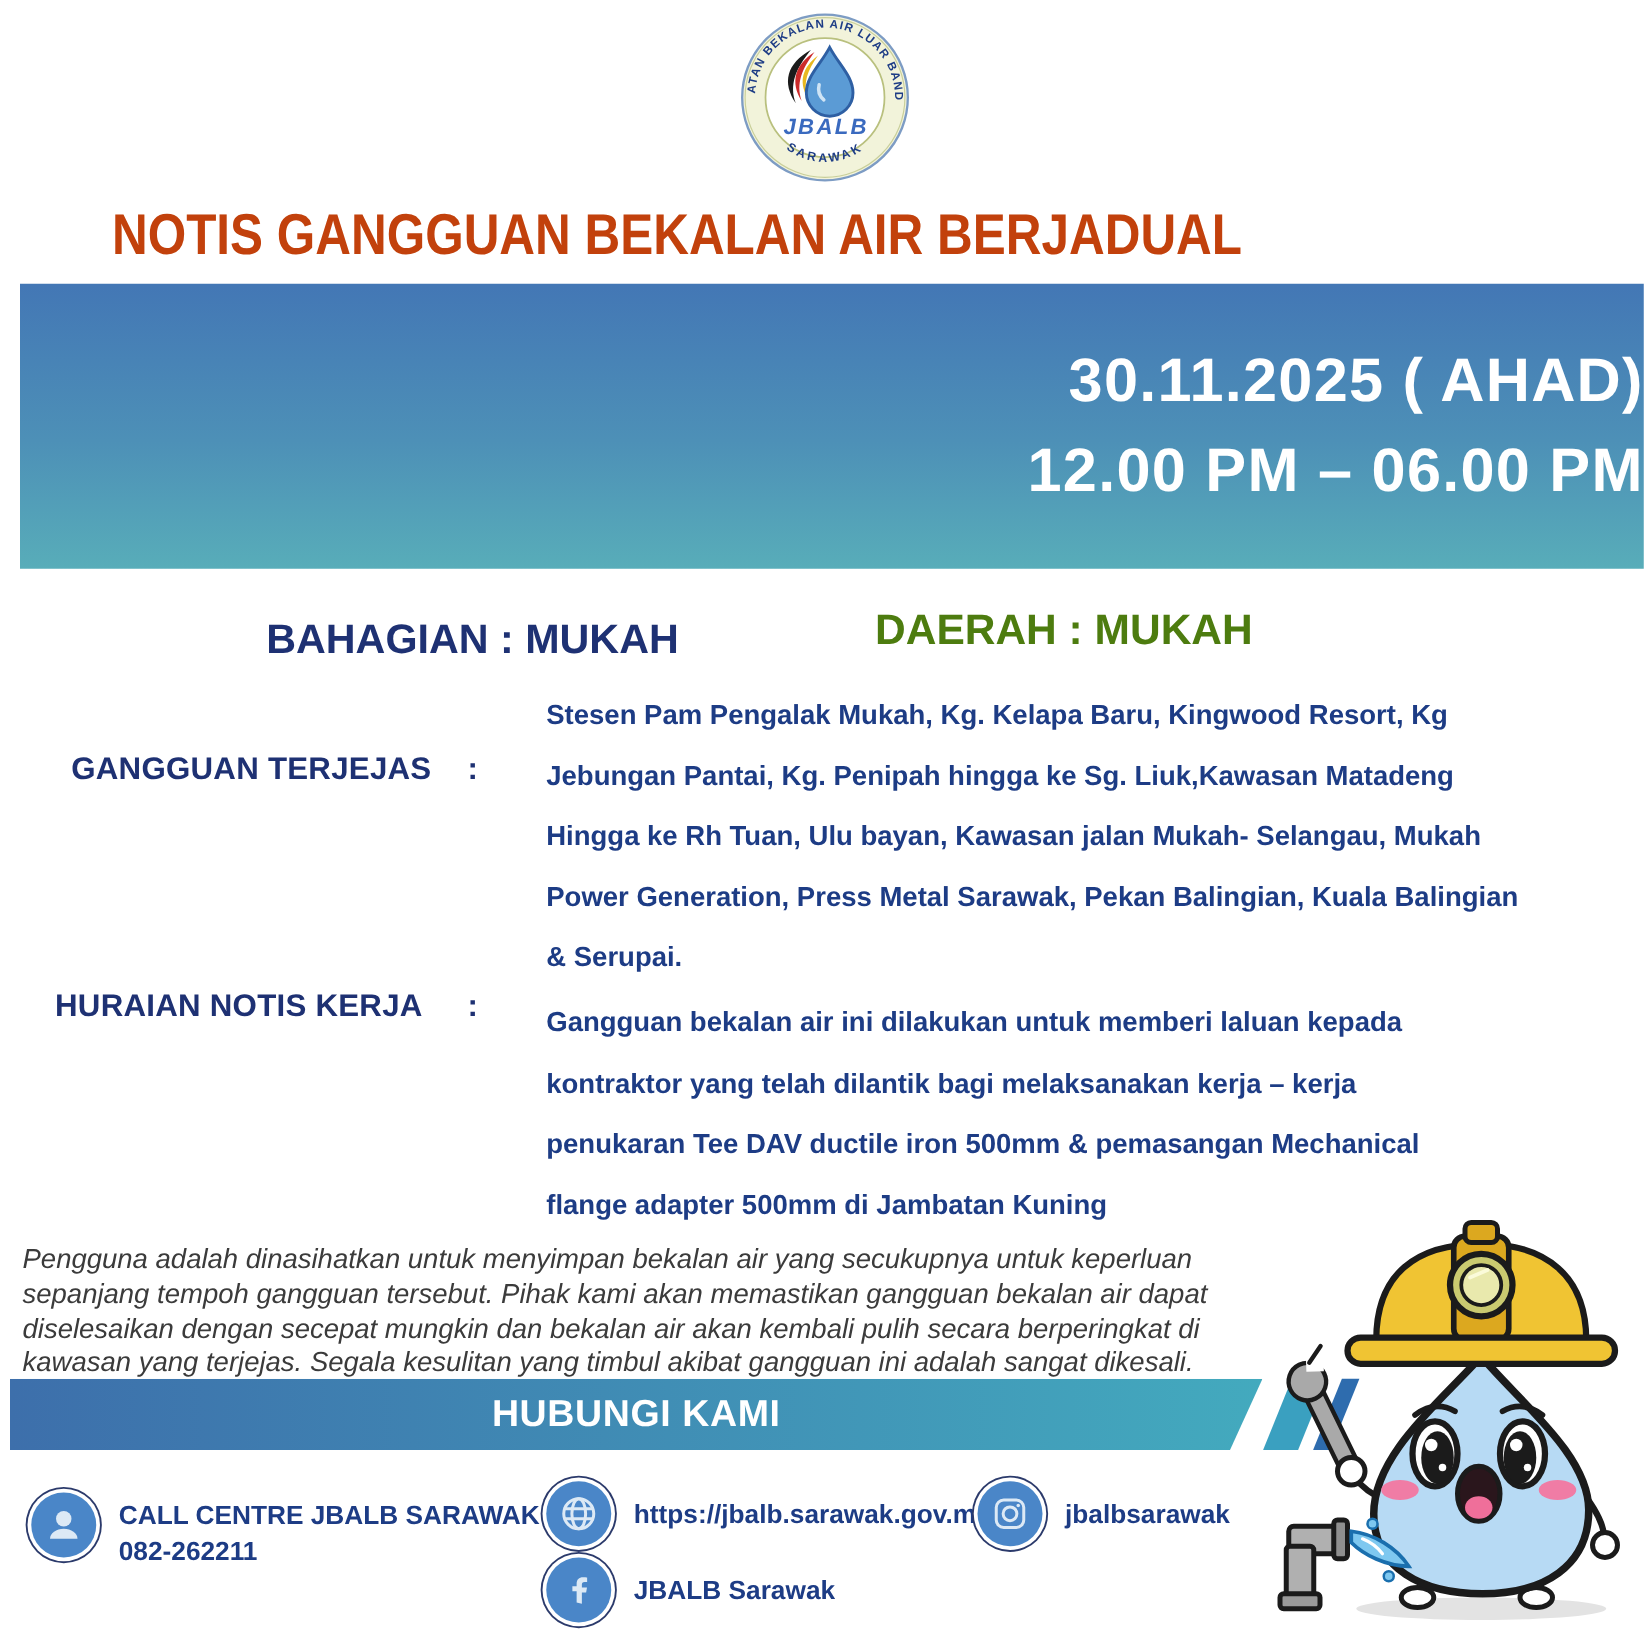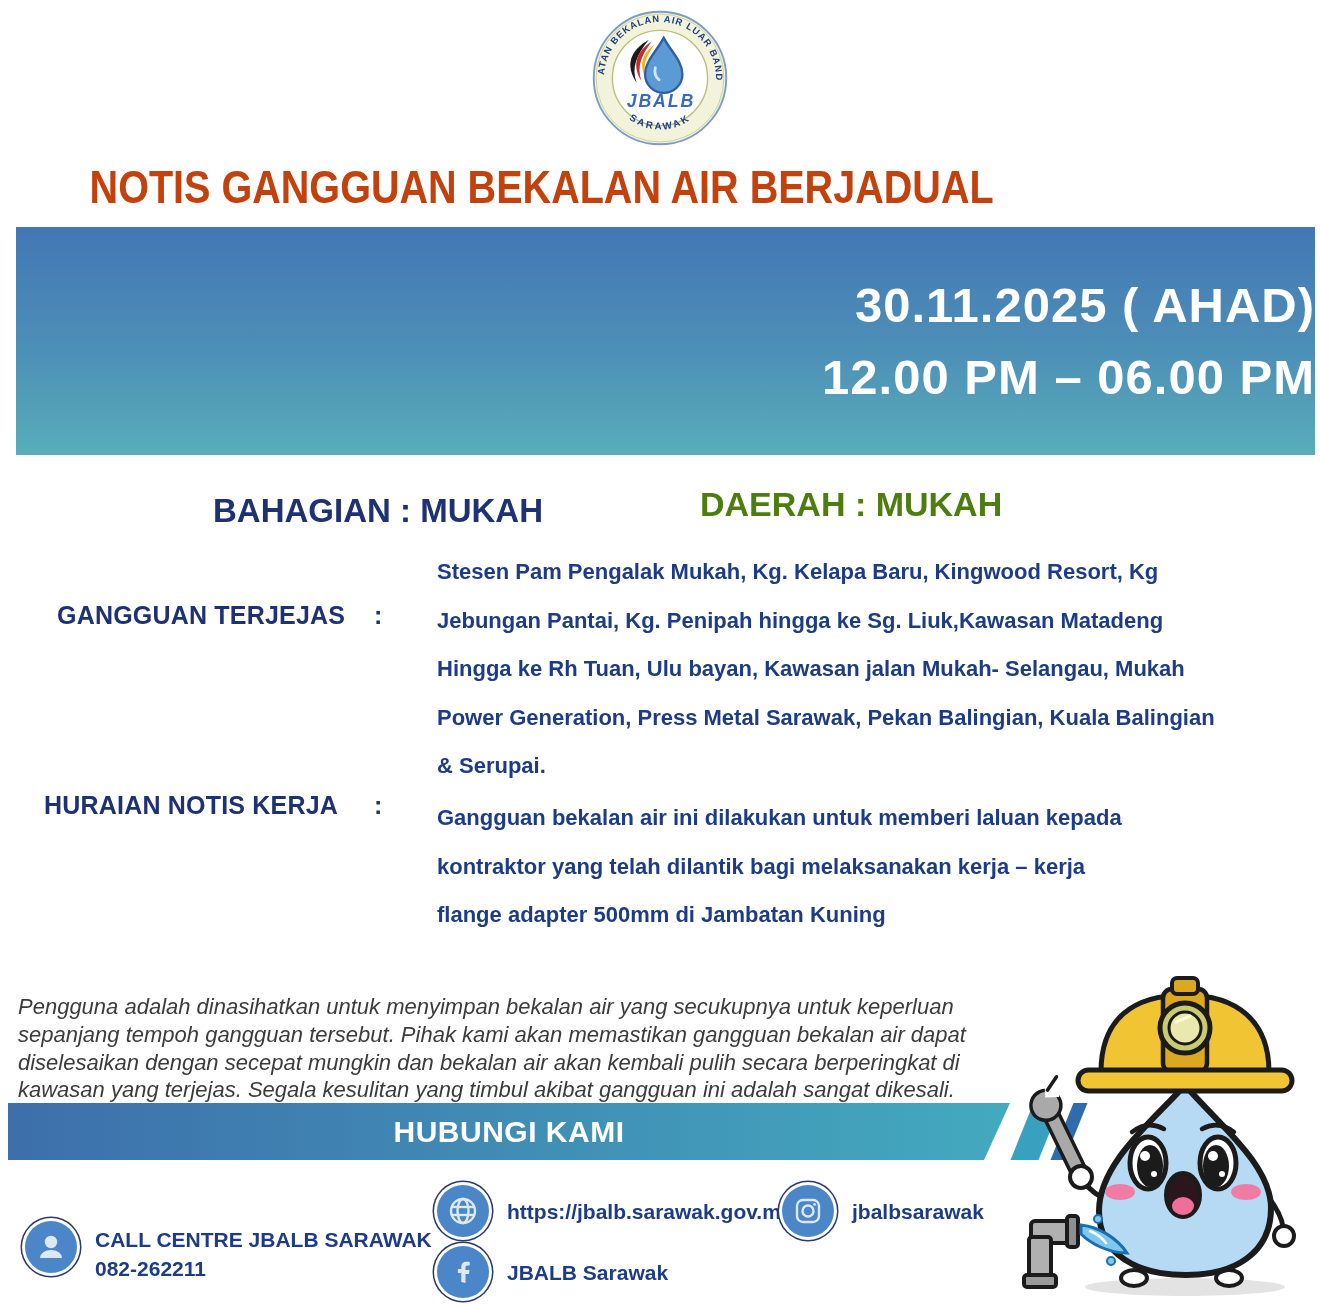--- a/index.html
+++ b/index.html
@@ -47,21 +47,21 @@
   .stripe{top:1103px;height:57px;transform:skewX(-22deg);}
   .stripe1{left:1022px;width:28px;background:#3aa0c0;}
   .stripe2{left:1062px;width:14px;background:#2e6cae;}
   
   .contact-item{display:flex;align-items:flex-start;gap:18px;}
   .cicon{width:52px;height:52px;border-radius:50%;background:#4a86c8;flex:0 0 auto;
     box-shadow:0 0 0 3px #ffffff,0 0 0 4.5px #2b3a6b;
     display:flex;align-items:center;justify-content:center;}
   .ctext{color:#1d3c85;font-size:21px;font-weight:700;line-height:29px;padding-top:4px;}
   .ctext.single{padding-top:12px;}
-  .g-call{top:1221px;left:25px;}
+  .g-call{top:1194px;left:25px;}
   .g-web{top:1185px;left:437px;}
   .g-fb{top:1246px;left:437px;}
   .g-ig{top:1185px;left:782px;}
   
   .mascot{top:975px;left:995px;width:325px;height:330px;}
 </style>
 </head>
 <body>
 
 <div class="poster">
@@ -112,20 +112,21 @@
     <div>Hingga ke Rh Tuan, Ulu bayan, Kawasan jalan Mukah- Selangau, Mukah</div>
     <div>Power Generation, Press Metal Sarawak, Pekan Balingian, Kuala Balingian</div>
     <div>&amp; Serupai.</div>
   </div>
 
   <div class="abs sec-label hn-label">HURAIAN NOTIS KERJA</div>
   <div class="abs sec-colon hn-colon">:</div>
   <div class="abs sec-body hn-body">
     <div>Gangguan bekalan air ini dilakukan untuk memberi laluan kepada</div>
     <div>kontraktor yang telah dilantik bagi melaksanakan kerja – kerja</div>
+    <div>penukaran Tee DAV ductile iron 500mm &amp; pemasangan Mechanical</div>
     <div>flange adapter 500mm di Jambatan Kuning</div>
   </div>
 
   <div class="abs disclaimer">Pengguna adalah dinasihatkan untuk menyimpan bekalan air yang secukupnya untuk keperluan sepanjang tempoh gangguan tersebut. Pihak kami akan memastikan gangguan bekalan air dapat diselesaikan dengan secepat mungkin dan bekalan air akan kembali pulih secara berperingkat di kawasan yang terjejas. Segala kesulitan yang timbul akibat gangguan ini adalah sangat dikesali.</div>
 
   <div class="abs contact-bar">
     <span class="contact-bar-text">HUBUNGI KAMI</span>
   </div>
   <div class="abs stripe stripe1"></div>
   <div class="abs stripe stripe2"></div>

